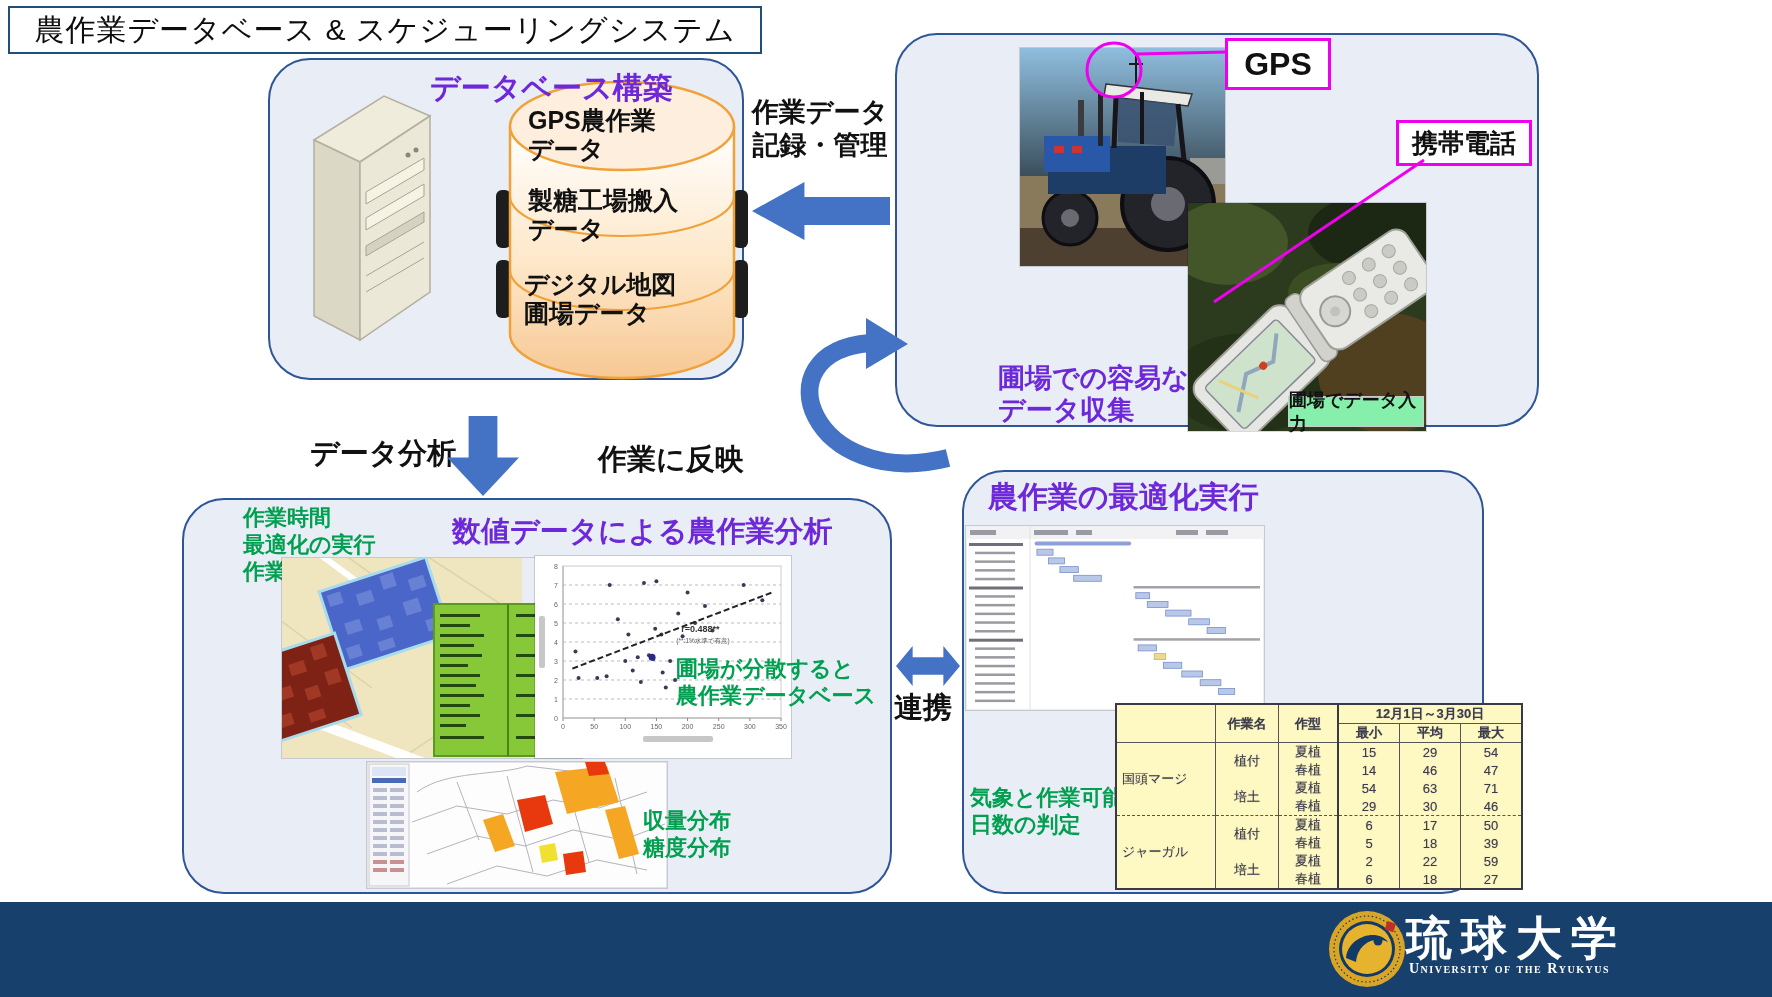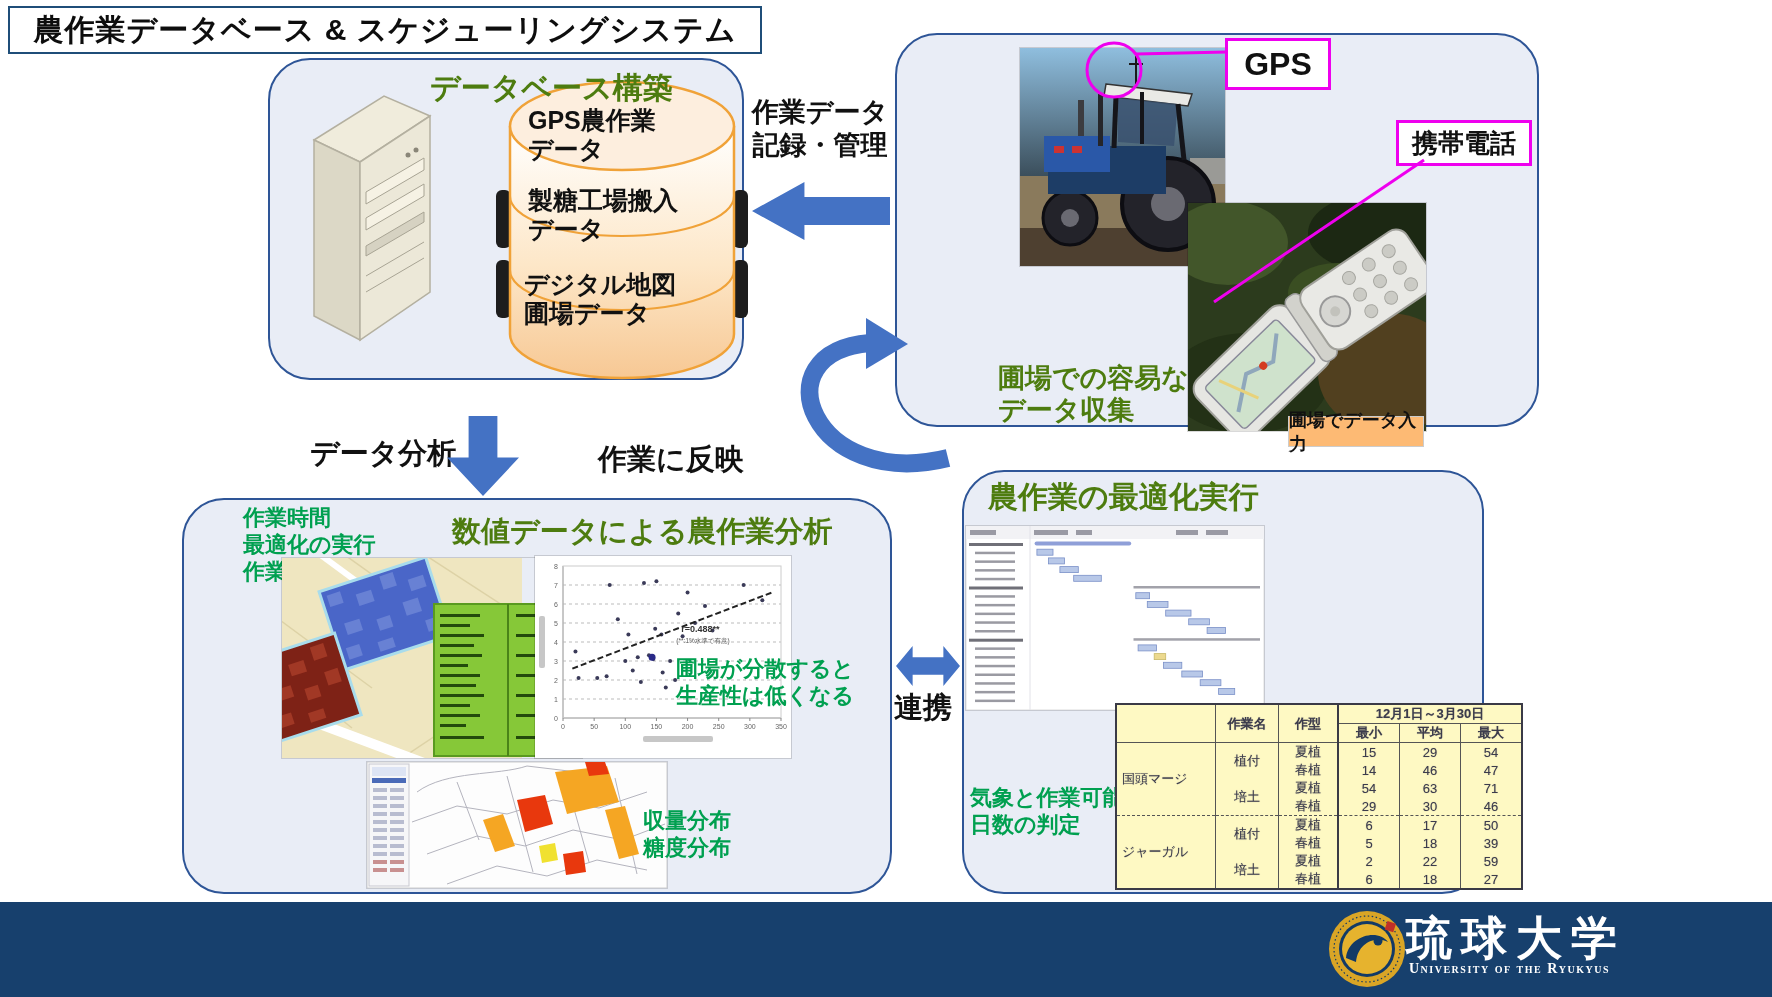--- a/index.html
+++ b/index.html
@@ -2,37 +2,37 @@
 <html><head>
 <meta charset="utf-8">
 <style>
   html,body{margin:0;padding:0;background:#fff;}
   .canvas{position:relative;width:1772px;height:997px;background:#fff;overflow:hidden;
           font-family:"Liberation Sans","DejaVu Sans",sans-serif;}
   .abs{position:absolute;}
   .pre{white-space:pre-line;}
   .title-box{left:8px;top:6px;width:750px;height:44px;border:2px solid #1f4e79;
              display:flex;align-items:center;justify-content:center;
-             font-size:30px;font-weight:bold;color:#0d0d0d;letter-spacing:1px;}
+             font-size:30px;font-weight:normal;color:#0d0d0d;letter-spacing:1px;}
   .box{background:#e9edf6;border:2px solid #2e5597;border-radius:42px;}
-  .red-title{color:#4d7c0f;font-weight:bold;font-family:Liberation Serif, serif;}
+  .red-title{color:#6d28d9;font-weight:bold;font-family:Liberation Serif, serif;}
   .green-note{color:#00a050;font-weight:bold;font-size:22px;line-height:1.22;white-space:pre-line;}
   .black-label{color:#111;font-weight:bold;white-space:pre-line;line-height:1.22;}
   .cyl-text{font-size:25px;font-weight:bold;color:#111;line-height:1.15;white-space:pre-line;}
   .magenta-box{background:#fff;border:3px solid #ee00ee;display:flex;align-items:center;
                justify-content:center;font-weight:bold;color:#111;}
   .arrow-left{background:#4472c4;
     clip-path:polygon(0 50%,38% 0,38% 26%,100% 26%,100% 74%,38% 74%,38% 100%);}
   .arrow-down{background:#4472c4;
     clip-path:polygon(30% 0,70% 0,70% 52%,100% 52%,50% 100%,0 52%,30% 52%);}
   .arrow-double{background:#4472c4;
     clip-path:polygon(0 50%,26% 0,26% 28%,74% 28%,74% 0,100% 50%,74% 100%,74% 72%,26% 72%,26% 100%);}
   .photo{box-shadow:0 0 0 1px rgba(0,0,0,.15);}
-  .caption-chip{background:#fdba74;color:#111;font-weight:bold;display:flex;align-items:center;
-                justify-content:center;border:1px solid #ccc;margin-top:20px;}
+  .caption-chip{background:#86efac;color:#111;font-weight:bold;display:flex;align-items:center;
+                justify-content:center;border:1px solid #ccc;}
   .footer{left:0;top:902px;width:1772px;height:95px;background:#17406d;}
   .univ-jp{color:#fff;font-family:"Liberation Serif","DejaVu Serif",serif;
            font-size:46px;letter-spacing:9px;font-weight:bold;}
   .univ-en{color:#fff;font-family:"Liberation Serif","DejaVu Serif",serif;
            font-size:14px;font-weight:bold;font-variant:small-caps;letter-spacing:1.5px;}
   table.wtable{border-collapse:collapse;background:#fef9c3;border:2px solid #3a3a46;
     font-size:13px;color:#3c3c4c;text-shadow:0 0 1px rgba(60,60,80,.45);}
   table.wtable th,table.wtable td{border-left:1px solid #555;border-right:1px solid #555;
     padding:0 5px;text-align:center;height:16px;}
   table.wtable thead th{border-bottom:1px solid #555;height:18px;font-weight:bold;}
@@ -317,21 +317,21 @@
       <circle cx="227.31428571428572" cy="44.199999999999996" r="2" fill="#3a3a58"></circle>
       <circle cx="117.06857142857143" cy="101.2" r="3.5" fill="#2a2a88"></circle>
       <line x1="37.34285714285714" y1="112.60000000000001" x2="236.65714285714287" y2="36.60000000000001" stroke="#222" stroke-width="2" stroke-dasharray="6,3"></line>
       <text x="146.34285714285713" y="75.55" font-size="9" fill="#333" font-weight="bold">r=0.488**</text>
       <text x="141.36" y="86.95" font-size="6.5" fill="#555">(**:1%水準で有意)</text>
       <rect x="108" y="180" width="70" height="6" rx="2" fill="#999" opacity="0.55"></rect>
       <rect x="4" y="60" width="6" height="52" rx="2" fill="#999" opacity="0.55"></rect>
     </svg>
 
   <div class="abs green-note" style="left:676px;top:656px;">圃場が分散すると
-生産性は低くなる</div>
+農作業データベース</div>
 
   <svg class="abs photo" style="left:367px;top:762px;" width="300" height="126" viewBox="0 0 300 126">
     <rect width="300" height="126" fill="#fdfdfd" stroke="#ccc"></rect>
     <g stroke="#b4b4be" stroke-width="1" fill="none">
       <path d="M 50 30 C 80 8 130 14 160 4 L 210 10"></path>
       <path d="M 45 60 L 90 44 L 140 52 L 186 38 L 232 46 L 280 30"></path>
       <path d="M 60 92 L 110 74 L 158 84 L 206 68 L 256 78 L 298 62"></path>
       <path d="M 80 122 L 130 104 L 180 114 L 230 98 L 280 108"></path>
       <path d="M 90 20 L 112 78"></path>
         <path d="M 140 14 L 166 110"></path>

